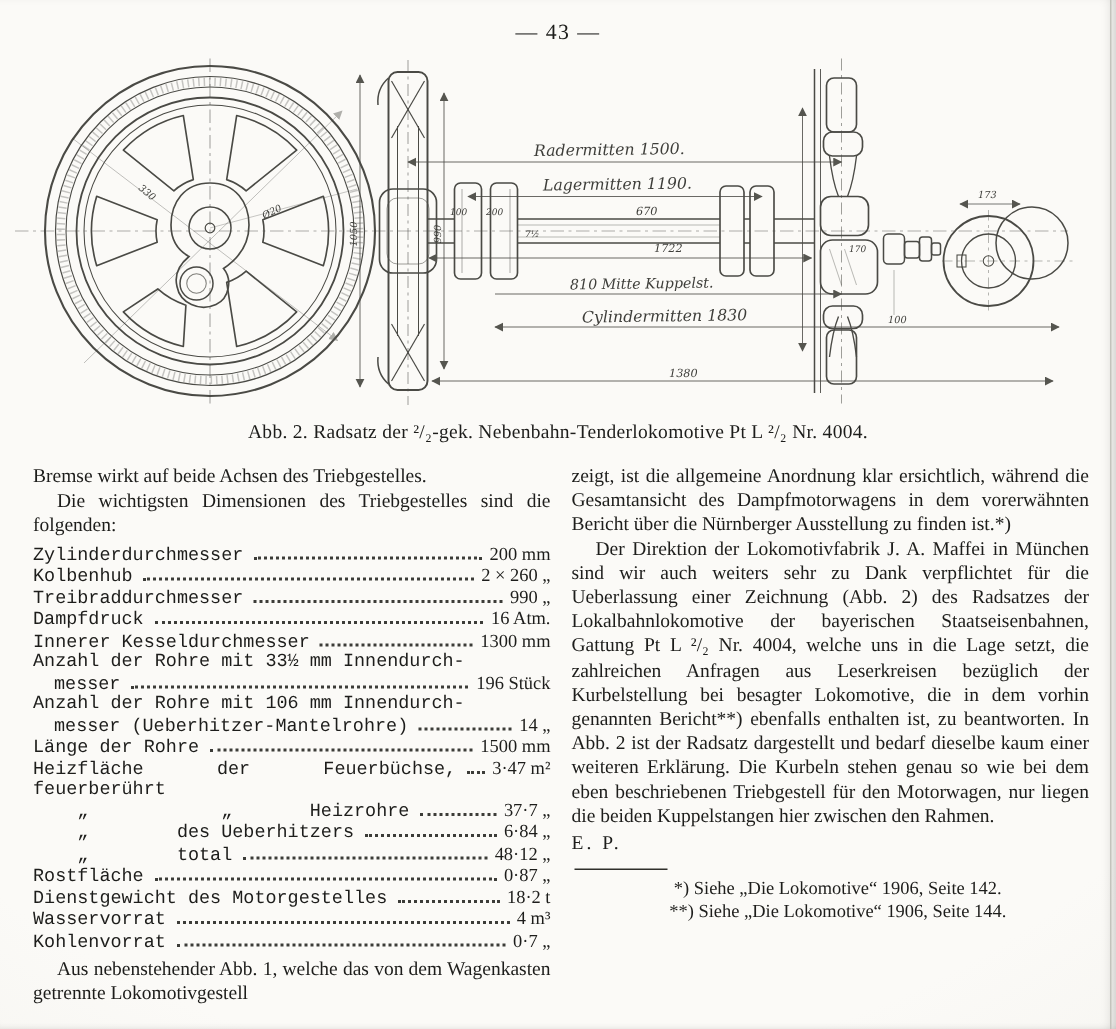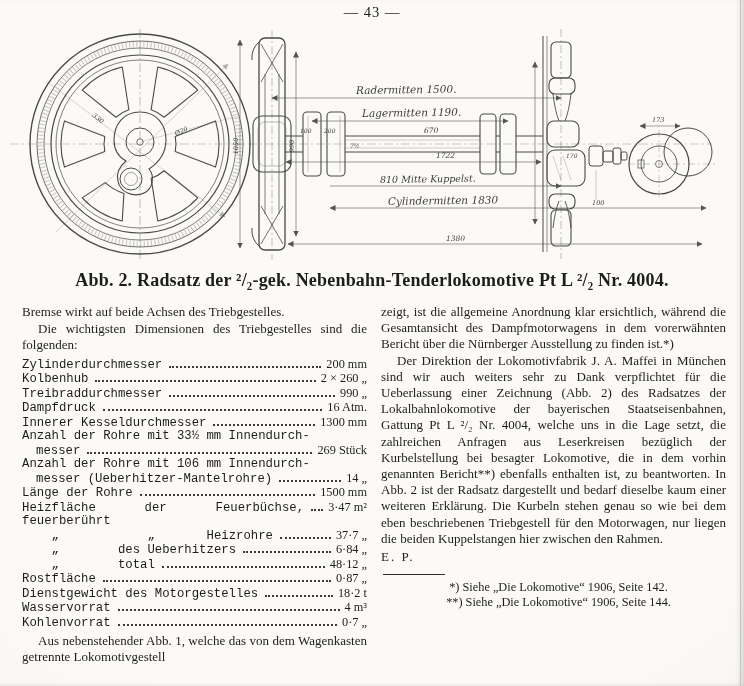--- a/index.html
+++ b/index.html
@@ -3,24 +3,24 @@
 <meta charset="utf-8">
 <style>
   html,body{margin:0;padding:0;background:#e8e8e4;}
   .page{
     position:relative; width:744px; height:686px; margin:0 auto; overflow:hidden;
     background:radial-gradient(130% 120% at 48% 38%, #fbfaf7 55%, #edece6 100%);
     font-family:"Liberation Serif", serif; color:#1d1d1b;
     box-shadow: inset -7px 0 9px -6px rgba(0,0,0,.22), inset 0 -4px 6px -5px rgba(0,0,0,.12);
   }
   .page::after{content:""; position:absolute; right:3px; top:0; bottom:0; width:1px; background:#c3c3bc;}
-  .pageno{ text-align:center; padding-top:4px; font-size:14.5px; letter-spacing:1px; height:18px;}
+  .pageno{ text-align:center; padding-top:14px; font-size:14.5px; letter-spacing:1px; height:18px;}
   figure{margin:2px 0 0 0; padding:0;}
   figure svg{display:block;}
-  figcaption{ text-align:center; font-size:18px; margin-top:6px; letter-spacing:.2px;font-weight:bold;}
+  figcaption{ text-align:center; font-size:13px; margin-top:6px; letter-spacing:.2px;}
   .columns{ display:flex; gap:14px; padding:0 18px 0 22px; margin-top:13px;}
   .col{ width:346px; font-size:13px; line-height:16.2px; text-align:justify; hyphens:auto;}
   .col p{margin:0;}
   p.indent{ text-indent:16px;}
   p.mt{ margin-top:1px;}
   
   .dim-table{ margin:4px 0 3px 0; font-size:12.3px; line-height:13.5px;}
   .t-row{}
   .t-line{ display:flex; align-items:baseline;}
   .t-lbl{ white-space:pre-wrap;font-family:Liberation Mono, monospace;}
@@ -231,21 +231,21 @@
               <span class="t-lbl">Innerer Kesseldurchmesser</span>
               <span class="t-dots"></span>
               <span class="t-val">1300 mm</span>
             </div>
           </div>
           <div class="t-row">
             <div class="t-lbl">Anzahl der Rohre mit 33½ mm Innendurch-</div>
             <div class="t-line">
               <span class="t-lbl t-ind">messer</span>
               <span class="t-dots"></span>
-              <span class="t-val">269 Stück</span>
+              <span class="t-val">196 Stück</span>
             </div>
           </div>
           <div class="t-row">
             <div class="t-lbl">Anzahl der Rohre mit 106 mm Innendurch-</div>
             <div class="t-line">
               <span class="t-lbl t-ind">messer (Ueberhitzer-Mantelrohre)</span>
               <span class="t-dots"></span>
               <span class="t-val">14 „</span>
             </div>
           </div>

